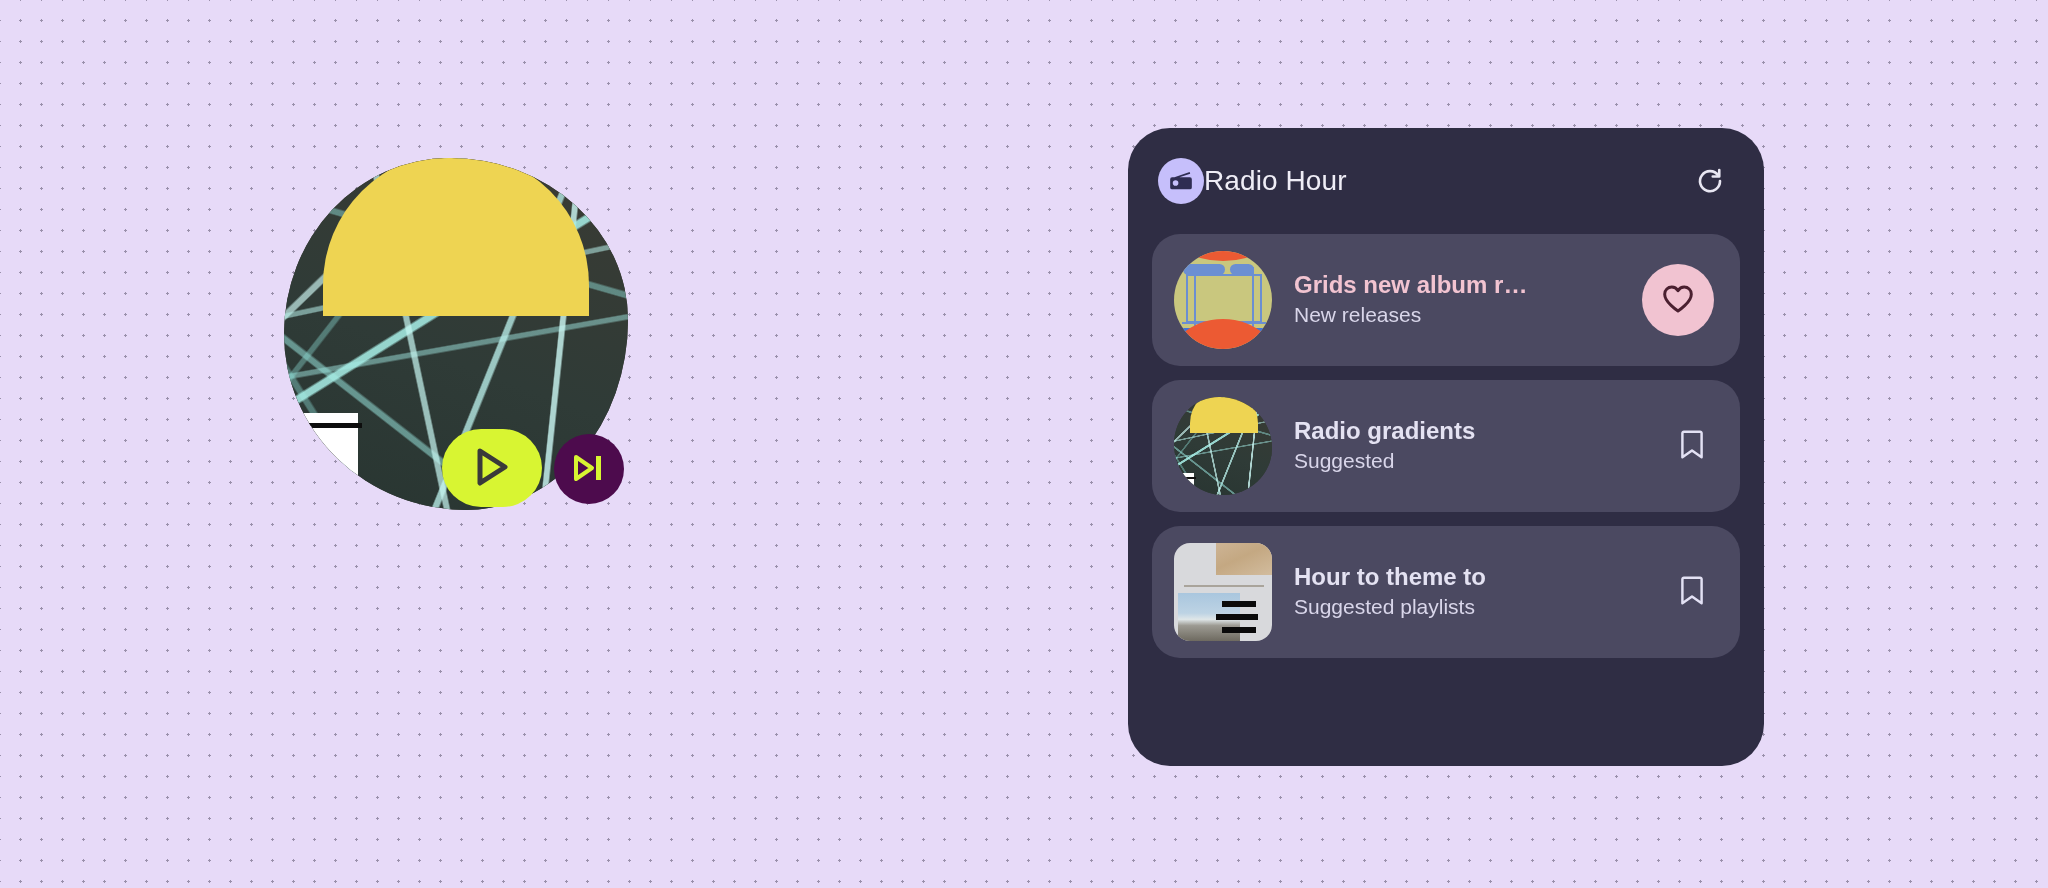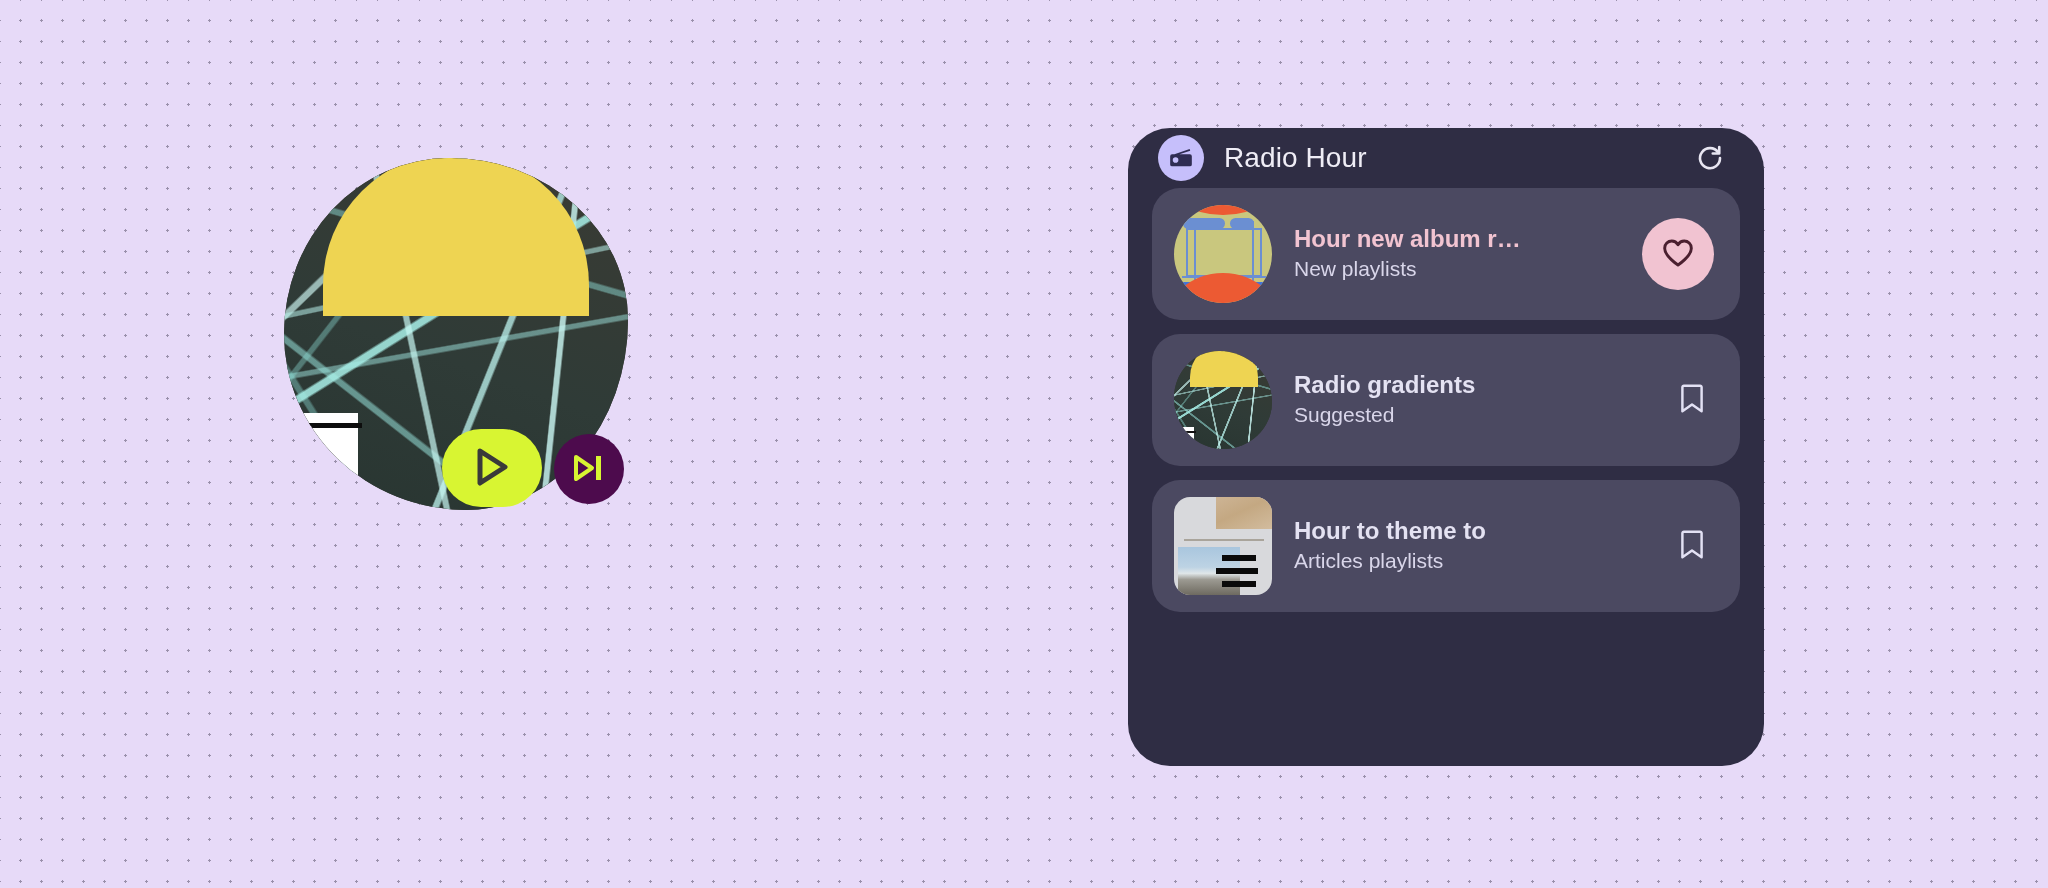--- a/index.html
+++ b/index.html
@@ -125,24 +125,23 @@
     left: 1128px;
     top: 128px;
     width: 636px;
     height: 638px;
     background: #2f2d44;
     border-radius: 42px;
     padding: 0 24px;
   }
 
   .panel-header {
-    height: 60px;
-    display: flex;
-    align-items: center;
-    gap: 20px;
+    height: 106px;
+    display: flex;
+    align-items: center;
     padding: 0 12px 0 6px;
   }
 
   .app-icon {
     width: 46px;
     height: 46px;
     border-radius: 50%;
     background: #c6bffb;
     display: flex;
     align-items: center;
@@ -357,22 +356,22 @@
         <div class="tg-pill1"></div>
         <div class="tg-pill2"></div>
         <div class="tg-frame"></div>
         <div class="tg-vline"></div>
         <div class="tg-vline2"></div>
         <div class="tg-hline"></div>
         <div class="tg-blueband"></div>
         <div class="tg-red"></div>
       </div>
       <div class="item-text">
-        <div class="item-title accent">Hour new album r…</div>
-        <div class="item-sub">New playlists</div>
+        <div class="item-title accent">Grids new album r…</div>
+        <div class="item-sub">New releases</div>
       </div>
       <button class="heart-btn" aria-label="Like">
         <span>
           <svg width="34" height="32" viewBox="0 0 24 22" fill="none">
             <path d="M12 19.5 C12 19.5 2.6 13.4 2.6 7.6 C2.6 4.6 4.9 2.5 7.6 2.5 C9.5 2.5 11.1 3.6 12 5.1 C12.9 3.6 14.5 2.5 16.4 2.5 C19.1 2.5 21.4 4.6 21.4 7.6 C21.4 13.4 12 19.5 12 19.5 Z" stroke="#4b2030" stroke-width="2.1" stroke-linejoin="round"></path>
           </svg>
         </span>
       </button>
     </div>
 
@@ -400,21 +399,21 @@
       <div class="thumb thumb-tunes">
         <div class="tt-sand"></div>
         <div class="tt-rule"></div>
         <div class="tt-photo"></div>
         <div class="tt-bar b1"></div>
         <div class="tt-bar b2"></div>
         <div class="tt-bar b3"></div>
       </div>
       <div class="item-text">
         <div class="item-title plain">Hour to theme to</div>
-        <div class="item-sub">Articles playlists</div>
+        <div class="item-sub">Suggested playlists</div>
       </div>
       <button class="bookmark-btn" aria-label="Bookmark">
         <span>
           <svg width="26" height="32" viewBox="0 0 20 26" fill="none">
             <path d="M3.4 2.2 h13.2 a1.2 1.2 0 0 1 1.2 1.2 V23 L10 17.4 L2.2 23 V3.4 a1.2 1.2 0 0 1 1.2 -1.2 Z" stroke="#e3e1f4" stroke-width="2" stroke-linejoin="round"></path>
           </svg>
         </span>
       </button>
     </div>
 

